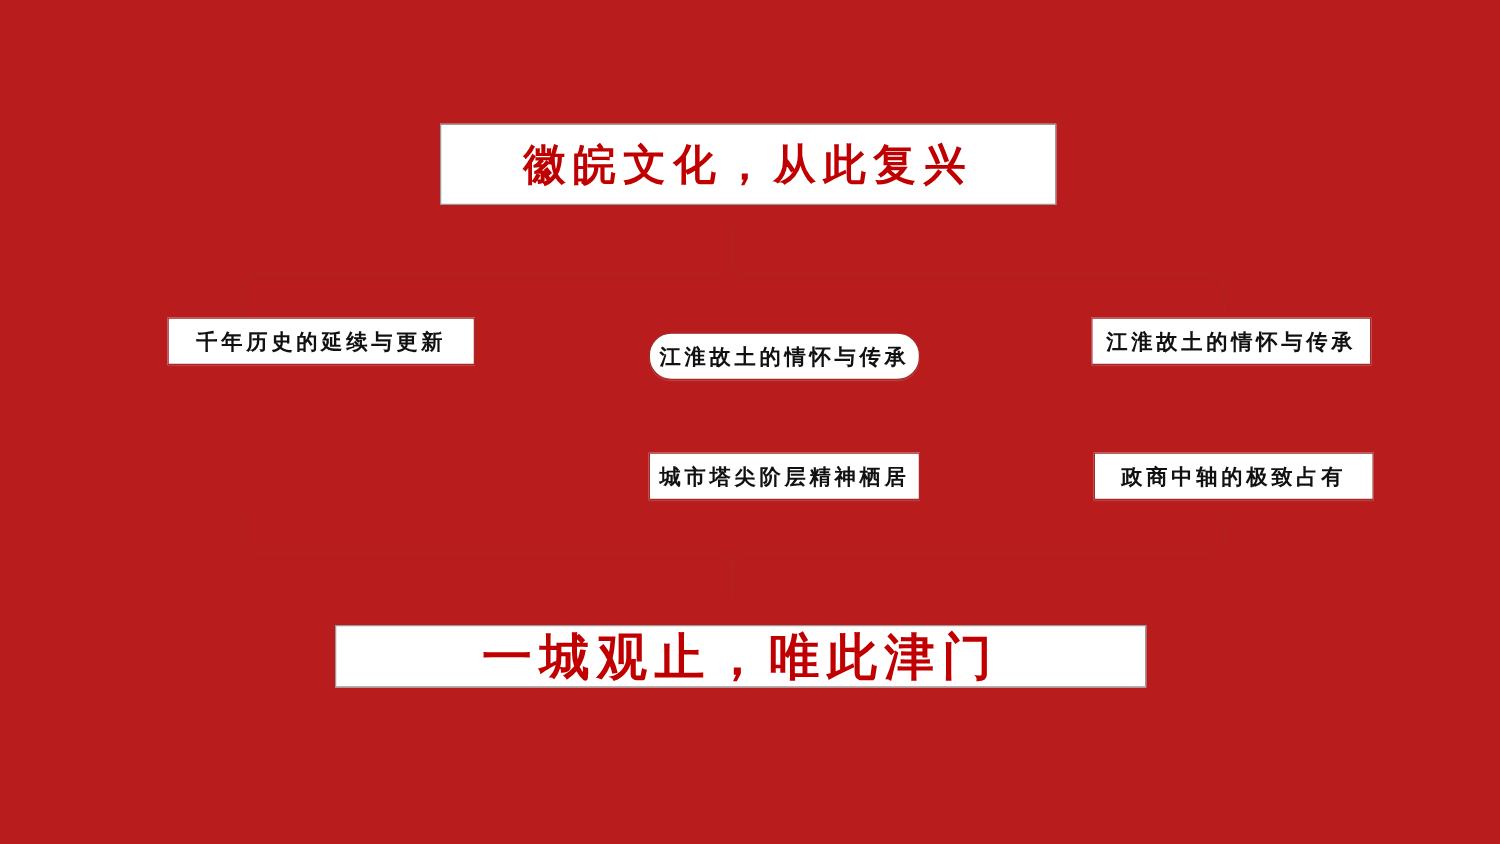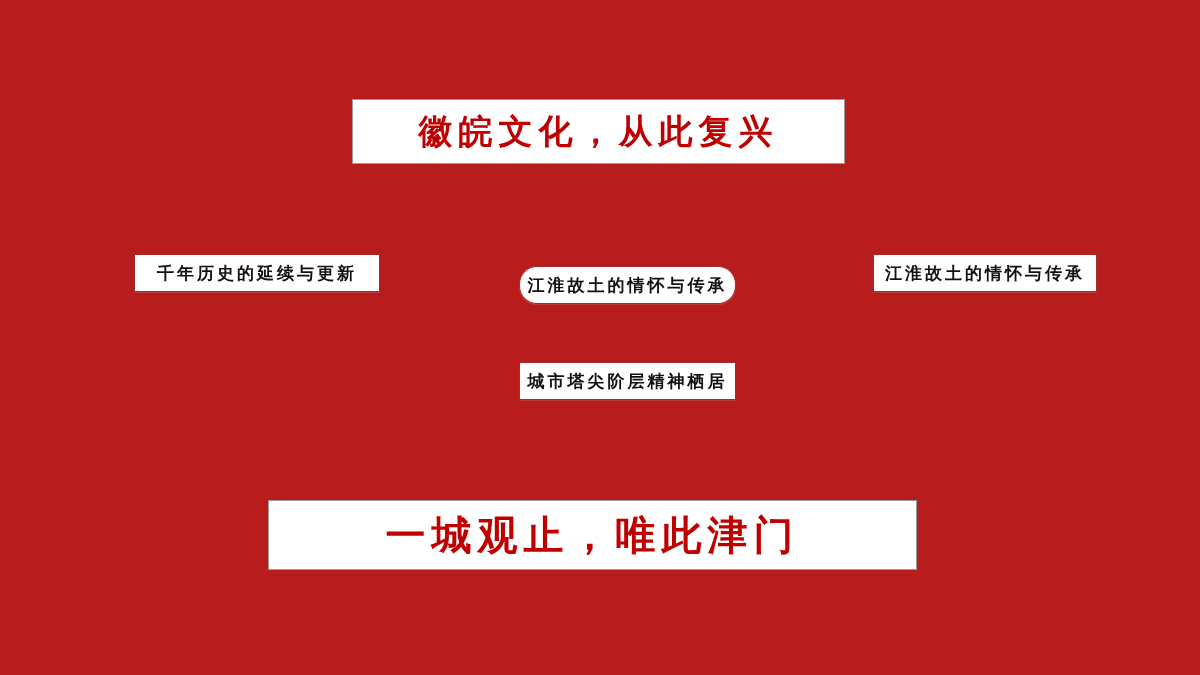--- a/index.html
+++ b/index.html
@@ -42,21 +42,21 @@
       top: 99px;
       width: 493px;
       height: 65px;
       font-size: 34px;
       letter-spacing: 6px;
     }
     .title-bottom {
       left: 268px;
       top: 500px;
       width: 649px;
-      height: 70px;
+      height: 50px;
       font-size: 40px;
       letter-spacing: 6px;
     }
     .node {
       position: absolute;
       box-sizing: border-box;
       border: 1px solid #a52a2a;
       background: #ffffff;
       height: 38px;
       display: flex;
@@ -102,18 +102,21 @@
   <div class="node n-b">
     <span>江淮故土的情怀与传承</span>
   </div>
   <div class="node n-c">
     <span>江淮故土的情怀与传承</span>
   </div>
 
   <div class="node n-e">
     <span>城市塔尖阶层精神栖居</span>
   </div>
+  <div class="node n-f">
+    <span>政商中轴的极致占有</span>
+  </div>
 
   <div class="title-box title-bottom">
     <span>一城观止，唯此津门</span>
   </div>
 
 </div>
 
 </body></html>

